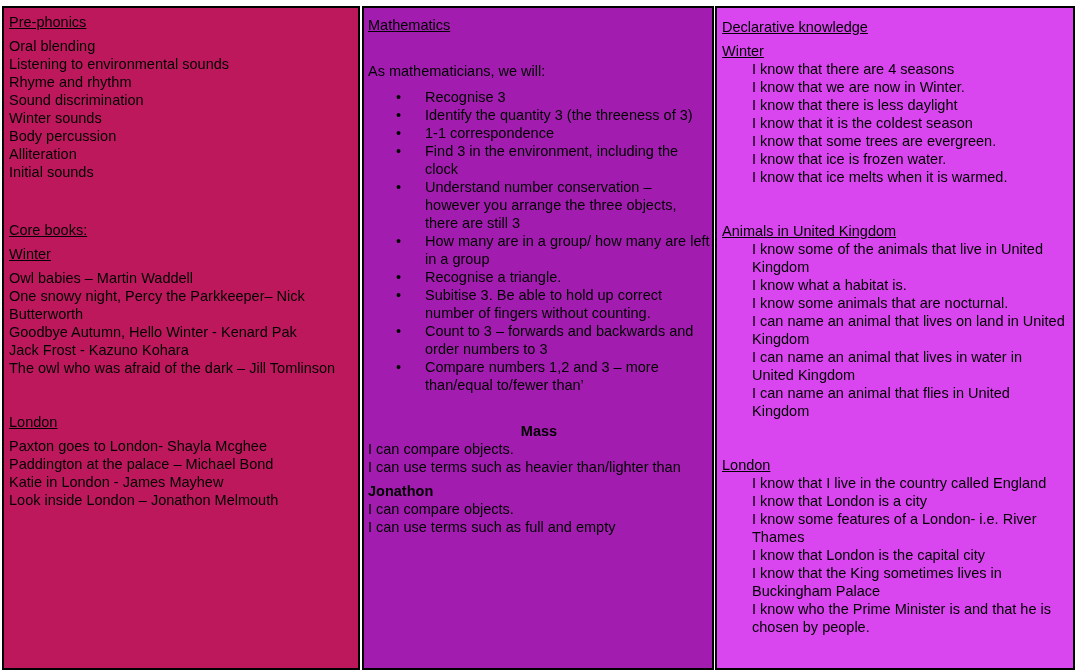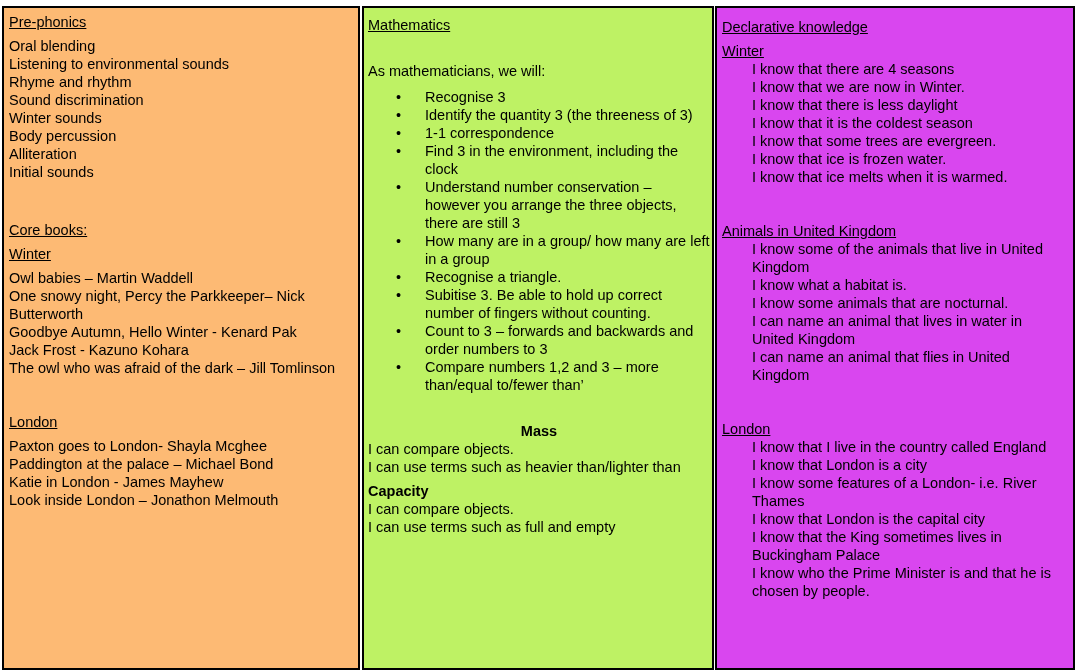--- a/index.html
+++ b/index.html
@@ -41,21 +41,21 @@
   .math-list li { position: relative; padding-left: 57px; }
   .math-list li::before { content: "\2022"; position: absolute; left: 28px; }
 
   .dk-items p { padding-left: 30px; }
 </style>
 </head>
 <body>
 
 <div class="board">
 
-  <section class="panel panel-green" style="background-color: #fdba74;">
+  <section class="panel panel-green" style="background-color: #be185d;">
     <p class="u">Pre-phonics</p>
 
     <div class="mt1">
 
     <p>Oral blending</p>
         <p>Listening to environmental sounds</p>
         <p>Rhyme and rhythm</p>
         <p>Sound discrimination</p>
         <p>Winter sounds</p>
         <p>Body percussion</p>
@@ -78,21 +78,21 @@
     <p class="u mt2">London</p>
     <div class="mt1">
 
     <p>Paxton goes to London- Shayla Mcghee</p>
         <p>Paddington at the palace – Michael Bond</p>
         <p>Katie in London - James Mayhew</p>
         <p>Look inside London – Jonathon Melmouth</p>
       </div>
   </section>
 
-  <section class="panel panel-blue" style="background-color: #bef264;">
+  <section class="panel panel-blue" style="background-color: #a21caf;">
     <p class="u">Mathematics</p>
 
     <p class="mt1" style="margin-top:28px">As mathematicians, we will:</p>
 
     <ul class="math-list">
 
     <li>Recognise 3</li>
         <li>Identify the quantity 3 (the threeness of 3)</li>
         <li>1-1 correspondence</li>
         <li>Find 3 in the environment, including the clock</li>
@@ -104,21 +104,21 @@
         <li>Compare numbers 1,2 and 3 – more than/equal to/fewer than’</li>
       </ul>
 
     <p class="b mt-mass">Mass</p>
     <div>
 
     <p>I can compare objects.</p>
         <p>I can use terms such as heavier than/lighter than</p>
       </div>
 
-    <p class="b mt1">Capacity</p>
+    <p class="b mt1">Jonathon</p>
     <div>
 
     <p>I can compare objects.</p>
         <p>I can use terms such as full and empty</p>
       </div>
   </section>
 
   <section class="panel panel-pink" style="background-color: #d946ef;">
     <p class="u">Declarative knowledge</p>
 
@@ -133,20 +133,21 @@
         <p>I know that ice is frozen water.</p>
         <p>I know that ice melts when it is warmed.</p>
       </div>
 
     <p class="u mt2">Animals in United Kingdom</p>
     <div class="dk-items">
 
     <p>I know some of the animals that live in United Kingdom</p>
         <p>I know what a habitat is.</p>
         <p>I know some animals that are nocturnal.</p>
+        <p>I can name an animal that lives on land in United Kingdom</p>
         <p>I can name an animal that lives in water in United Kingdom</p>
         <p>I can name an animal that flies in United Kingdom</p>
       </div>
 
     <p class="u mt2">London</p>
     <div class="dk-items">
 
     <p>I know that I live in the country called England</p>
         <p>I know that London is a city</p>
         <p>I know some features of a London- i.e. River Thames</p>

